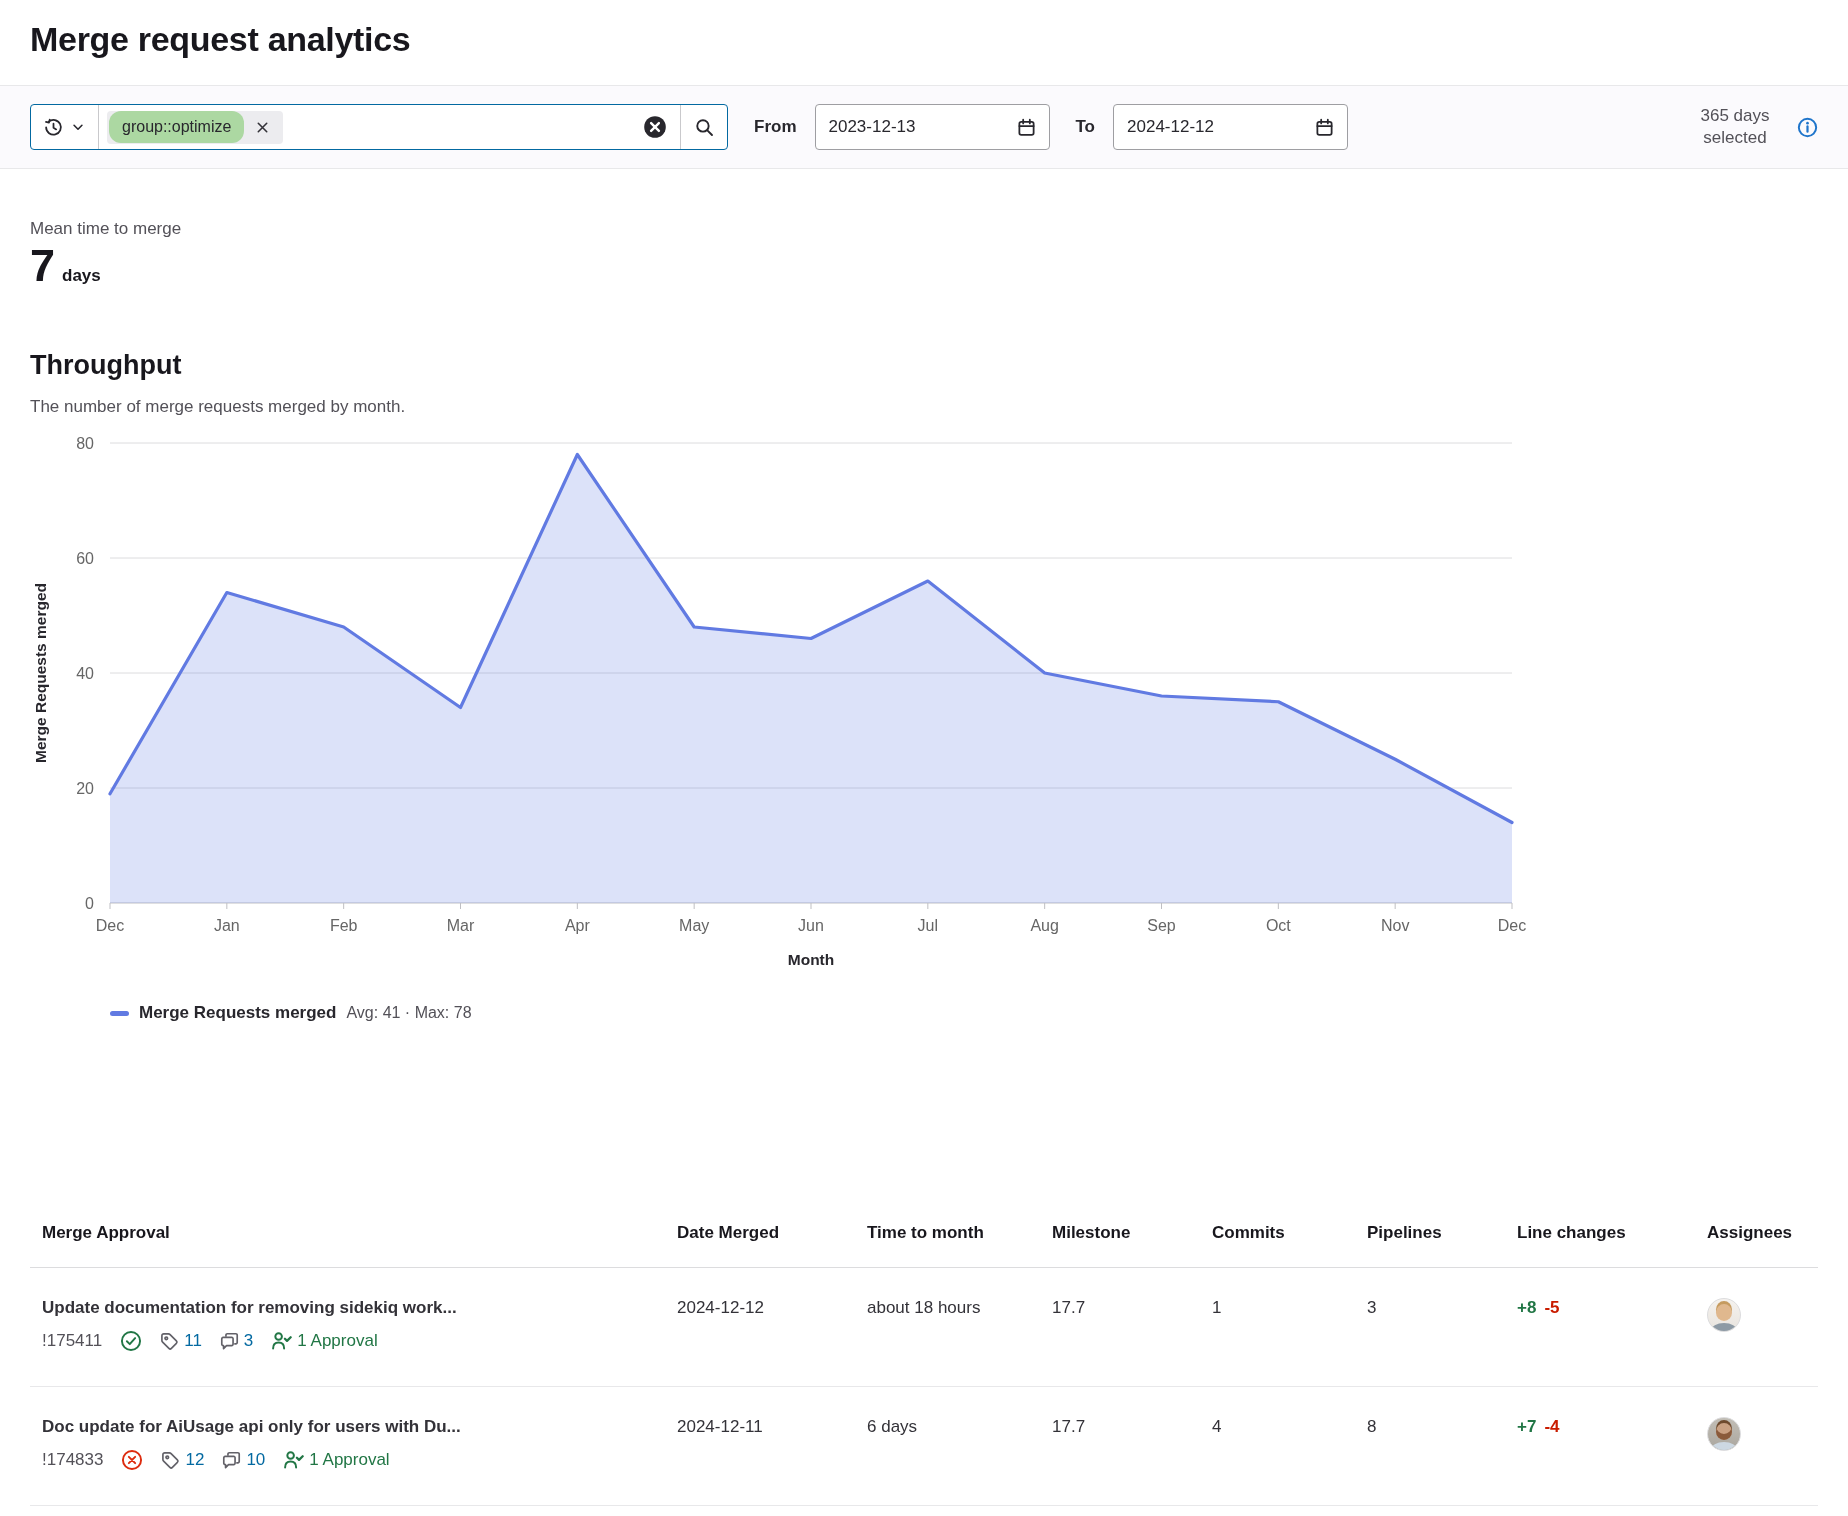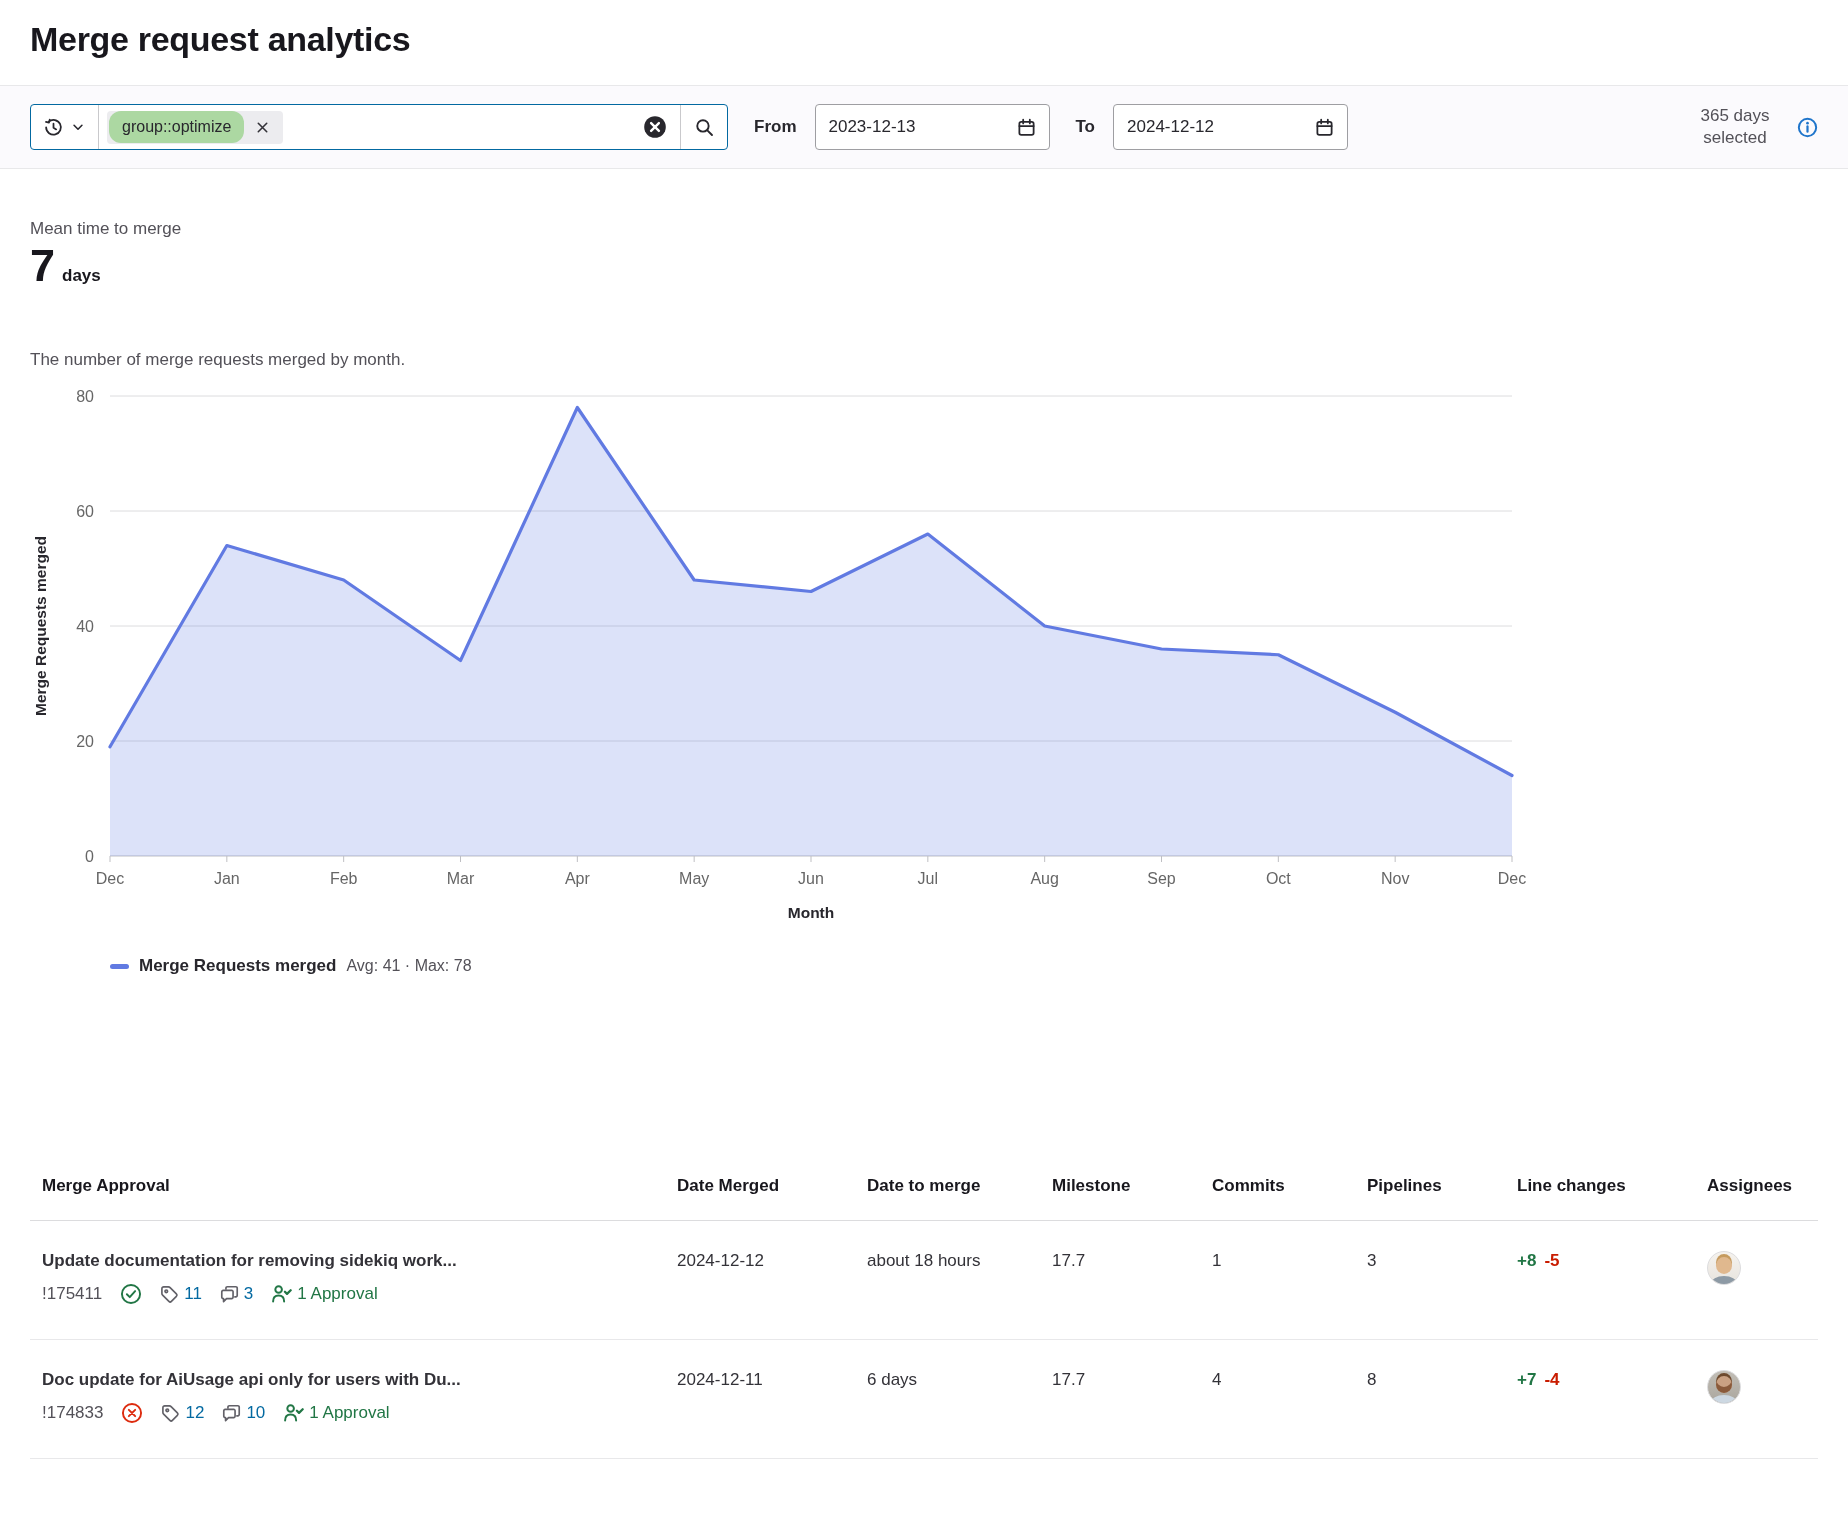--- a/index.html
+++ b/index.html
@@ -215,20 +215,21 @@
 
 <div class="metric">
   <div class="metric-label">Mean time to merge</div>
   <div class="metric-value-row">
     <span class="metric-value">7</span>
     <span class="metric-unit">days</span>
   </div>
 </div>
 
 <div class="throughput">
+  <h2 class="section-heading">Throughput</h2>
   <p class="section-desc">The number of merge requests merged by month.</p>
 </div>
 
 <div class="chart-wrap">
   <svg id="chart-svg" viewBox="0 0 1788 560">
       <line x1="80" y1="474" x2="1482" y2="474" stroke="#bfbfc3" stroke-width="1"></line>
       <text x="64" y="479.5" text-anchor="end" fill="#666" font-size="16" font-family="Liberation Sans, sans-serif">0</text>
       <line x1="80" y1="359" x2="1482" y2="359" stroke="#dcdcde" stroke-width="1"></line>
       <text x="64" y="364.5" text-anchor="end" fill="#666" font-size="16" font-family="Liberation Sans, sans-serif">20</text>
       <line x1="80" y1="244" x2="1482" y2="244" stroke="#dcdcde" stroke-width="1"></line>
@@ -272,21 +273,21 @@
     <span class="legend-dash"></span>
     <span class="legend-label">Merge Requests merged</span>
     <span class="legend-stats">Avg: 41 · Max: 78</span>
   </div>
 </div>
 
 <div class="mr-table">
   <div class="t-row t-head">
     <div class="t-cell">Merge Approval</div>
     <div class="t-cell">Date Merged</div>
-    <div class="t-cell">Date to merge</div>
+    <div class="t-cell">Time to month</div>
     <div class="t-cell">Milestone</div>
     <div class="t-cell">Commits</div>
     <div class="t-cell">Pipelines</div>
     <div class="t-cell">Line changes</div>
     <div class="t-cell">Assignees</div>
   </div>
 
   <div class="t-row t-body-row">
     <div class="t-cell">
       <a href="#" class="mr-title">Update documentation for removing sidekiq work...</a>

